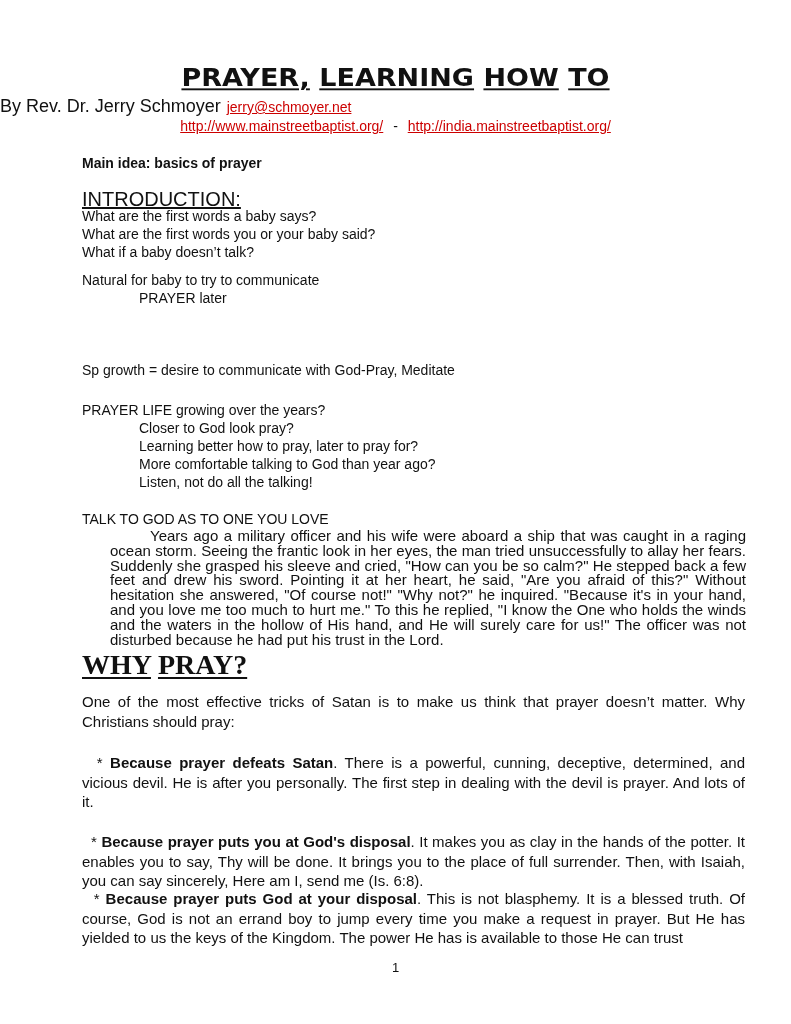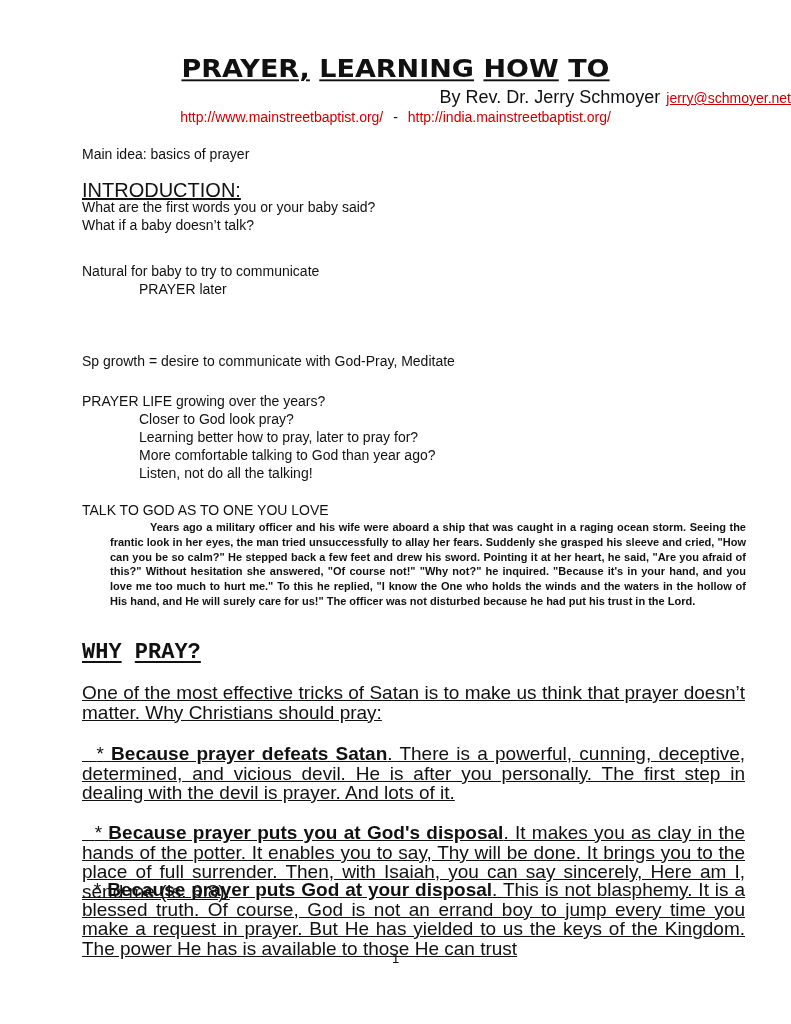--- a/index.html
+++ b/index.html
@@ -1,32 +1,32 @@
 <!DOCTYPE html>
 <html><head>
 <meta charset="utf-8">
 <style>
   html, body { margin:0; padding:0; background:#ffffff; }
   body { width:791px; height:1024px; position:relative; overflow:hidden; color:#111; font-family:"Liberation Sans", sans-serif; }
-  .page { position:absolute; left:0; top:8px; width:791px; height:952px; }
+  .page { position:absolute; left:0; top:17px; width:791px; height:952px; }
   .abs { position:absolute; white-space:nowrap; }
   .title { left:0; width:791px; top:44px; text-align:center; font-family:"DejaVu Sans", sans-serif; font-weight:bold; font-size:27px; letter-spacing:0px; transform:scaleY(0.95); }
   .title span.w { text-decoration:underline; text-decoration-thickness:2px; text-underline-offset:3px; }
-  .byline { left:0; width:791px; top:79px; text-align:right; font-size:18px; }
+  .byline { left:0; width:791px; top:79px; text-align:left; font-size:18px; }
   .byline .email { color:#cc0000; text-decoration:underline; font-size:14px; margin-left:6px; }
   .links { left:0; width:791px; top:101px; text-align:center; font-size:14px; }
-  .links a { color:#cc0000; }
+  .links a { color:#cc0000; text-decoration:underline; }
   .t14 { font-size:14px; line-height:18px; }
   .h-intro { font-size:20px; font-weight:normal; text-decoration:underline; }
   .indent { padding-left:57px; }
-  .story { left:110px; width:636px; top:512px; font-size:11px; line-height:14.8px; text-align:justify; white-space:normal;font-weight:bold; }
+  .story { left:110px; width:636px; top:512px; font-size:15px; line-height:14.8px; text-align:justify; white-space:normal; }
   .story p { margin:0; text-indent:40px; text-align:justify; text-align-last:left; }
-  .h-why { font-size:22px; font-weight:bold; left:82px; top:632px; font-family:Liberation Mono, monospace; }
+  .h-why { font-size:28px; font-weight:bold; left:82px; top:632px; font-family:Liberation Serif, serif; }
   .h-why span { text-decoration:underline; text-decoration-thickness:2px; text-underline-offset:3px; }
-  .para { left:82px; width:663px; font-size:19px; line-height:19.5px; white-space:normal; text-align:justify; font-family:"Liberation Sans", sans-serif; transform-origin:left top;text-decoration:underline; }
+  .para { left:82px; width:663px; font-size:15px; line-height:19.5px; white-space:normal; text-align:justify; font-family:"Liberation Sans", sans-serif; transform-origin:left top; }
   .para b { font-weight:bold; }
   .pagenum { left:0; width:791px; top:943px; text-align:center; font-size:13px; }
 </style>
 </head>
 <body>
 
 <div class="page">
 
   <div class="abs title">
     <span class="w">PRAYER,</span>
@@ -38,25 +38,26 @@
   <div class="abs byline">
     <span>By Rev. Dr. Jerry Schmoyer</span><a class="email">jerry@schmoyer.net</a>
   </div>
 
   <div class="abs links">
     <a>http://www.mainstreetbaptist.org/</a>
     <span style="margin:0 6px;">-</span>
     <a>http://india.mainstreetbaptist.org/</a>
   </div>
 
-  <div class="abs t14" style="left:82px; top:137px;">Main idea: basics of prayer</div>
+  <div class="abs t14" style="left:82px; top:137px;font-weight:bold;">Main idea: basics of prayer</div>
 
   <div class="abs h-intro" style="left:82px; top:171px;">INTRODUCTION:</div>
 
   <div class="abs t14" style="left:82px; top:190px;">
+    <div>What are the first words a baby says?</div>
     <div>What are the first words you or your baby said?</div>
     <div>What if a baby doesn’t talk?</div>
   </div>
 
   <div class="abs t14" style="left:82px; top:254px;">
     <div>Natural for baby to try to communicate</div>
     <div class="indent">PRAYER later</div>
   </div>
 
   <div class="abs t14" style="left:82px; top:344px;">

